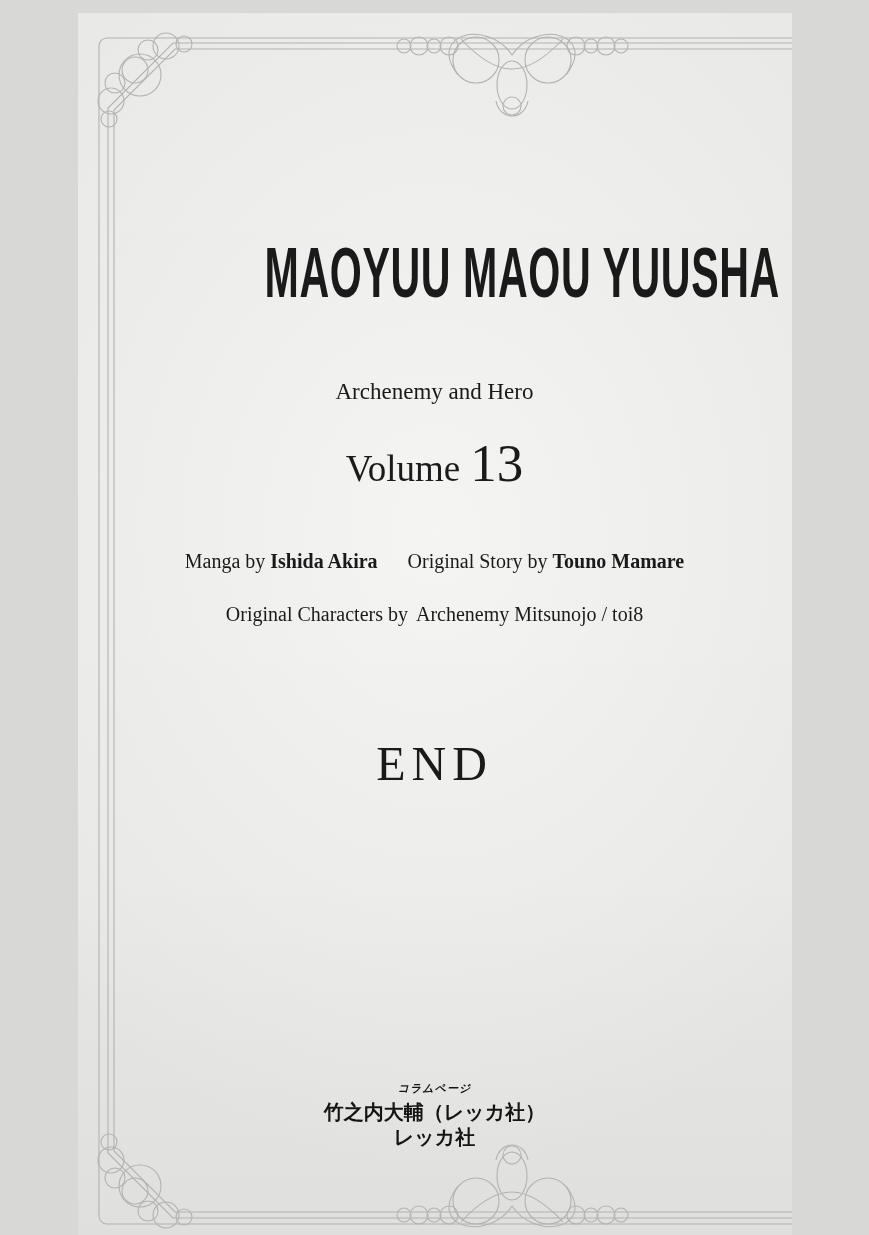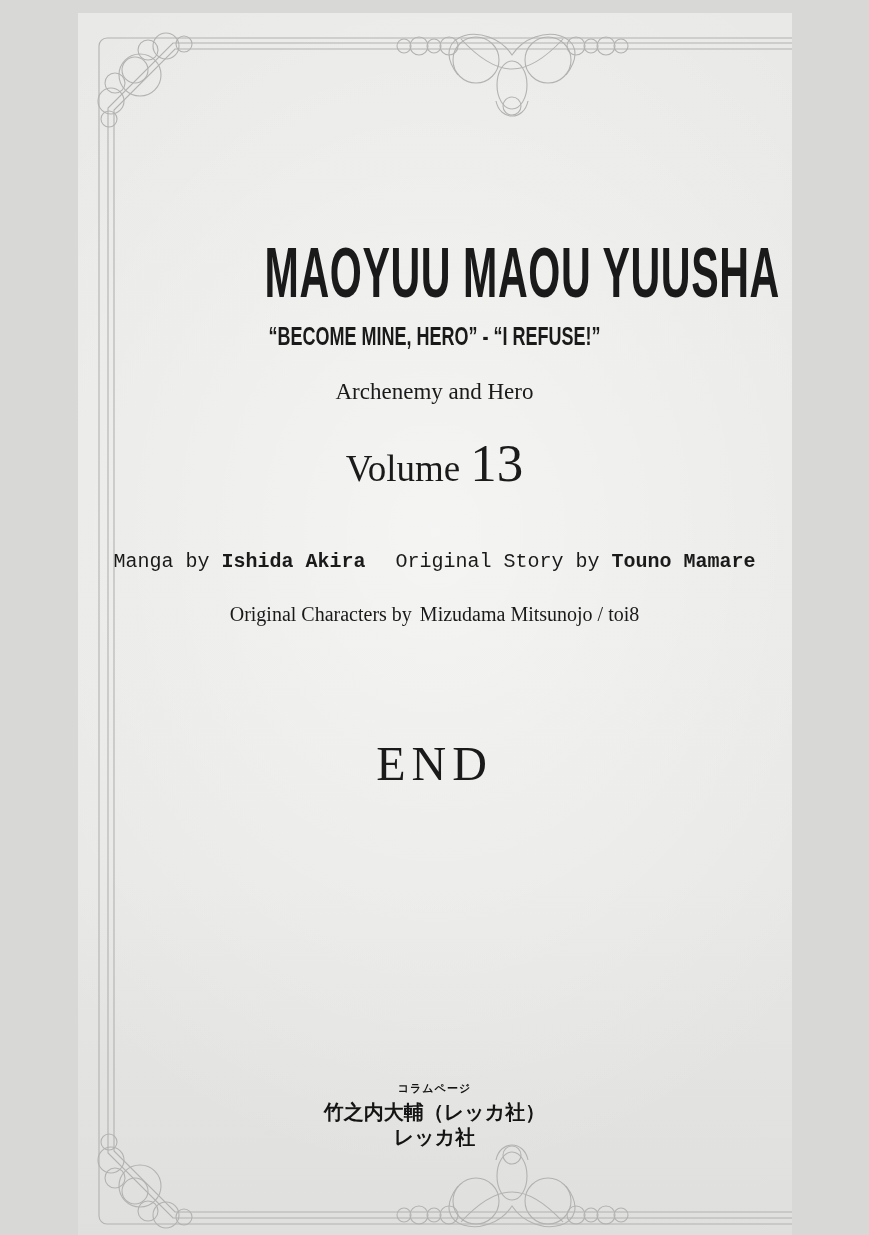--- a/index.html
+++ b/index.html
@@ -30,29 +30,29 @@
   .subtitle-text{
     display:inline-block;
     font-family:"Liberation Sans",sans-serif;font-weight:700;
     font-size:25px;line-height:1;
     transform:scaleX(.72);transform-origin:50% 50%;
   }
   .alt-title-row{top:366px;font-size:23px;font-weight:400;}
   .volume-row{top:424px;line-height:1;}
   .vol-label{font-size:37px;text-align:right;}
   .vol-num{font-size:53px;margin-left:10px;}
-  .credits1-row{top:537px;font-size:20px;font-family:Liberation Mono, monospace;}
+  .credits1-row{top:537px;font-size:20px;}
   .credits2-row{top:590px;font-size:20px;}
   .credit-name{font-weight:700;}
   .credit-gap{display:inline-block;width:30px;}
   .small-gap{display:inline-block;width:8px;}
   .end-row{top:727px;font-size:48px;letter-spacing:6px;line-height:1;}
   .colophon{position:absolute;left:0;top:1068px;width:100%;text-align:center;
     font-family:"DejaVu Sans",sans-serif;font-weight:700;color:#141414;}
-  .colophon-heading{font-size:11px;letter-spacing:1px;margin-bottom:4px;}
+  .colophon-heading{font-size:11px;letter-spacing:1px;margin-bottom:4px;font-style:italic;}
   .colophon-line{font-size:20px;line-height:1.25;}
   .scan-edge{position:absolute;left:0;bottom:0;width:100%;height:8px;
     background:var(--scan-edge,#686868);border-top:3px solid #b3b3b1;}
 </style>
 </head>
 <body>
 
 <div class="page">
 
   <svg class="frame" viewBox="0 0 869 1235" aria-hidden="true">
@@ -97,38 +97,35 @@
       <use href="#center-flourish" transform="translate(0,1235) scale(1,-1)"></use>
     </g>
   </svg>
 
   <div class="content">
 
     <div class="row title-row">
       <span class="title-text">MAOYUU MAOU YUUSHA</span>
     </div>
 
-    <div class="row subtitle-row">
-      <span class="subtitle-text">“BECOME MINE, HERO” - “I REFUSE!”</span>
-    </div>
 
     <div class="row alt-title-row">Archenemy and Hero</div>
 
     <div class="row volume-row">
       <span class="vol-label">Volume</span><span class="vol-num">13</span>
     </div>
 
     <div class="row credits1-row">
       <span class="credit-label">Manga by</span>
       <span class="credit-name">Ishida Akira</span><span class="credit-gap"></span><span class="credit-label">Original Story by</span>
       <span class="credit-name">Touno Mamare</span>
     </div>
 
     <div class="row credits2-row">
-      <span class="credit-label">Original Characters by</span><span class="small-gap"></span><span class="credit-plain">Mizudama Mitsunojo / toi8</span>
+      <span class="credit-label">Original Characters by</span><span class="small-gap"></span><span class="credit-plain">Archenemy Mitsunojo / toi8</span>
     </div>
 
     <div class="row end-row">END</div>
 
     <div class="colophon">
       <div class="colophon-heading">コラムページ</div>
       <div class="colophon-line">竹之内大輔（レッカ社）</div>
       <div class="colophon-line">レッカ社</div>
     </div>
 

